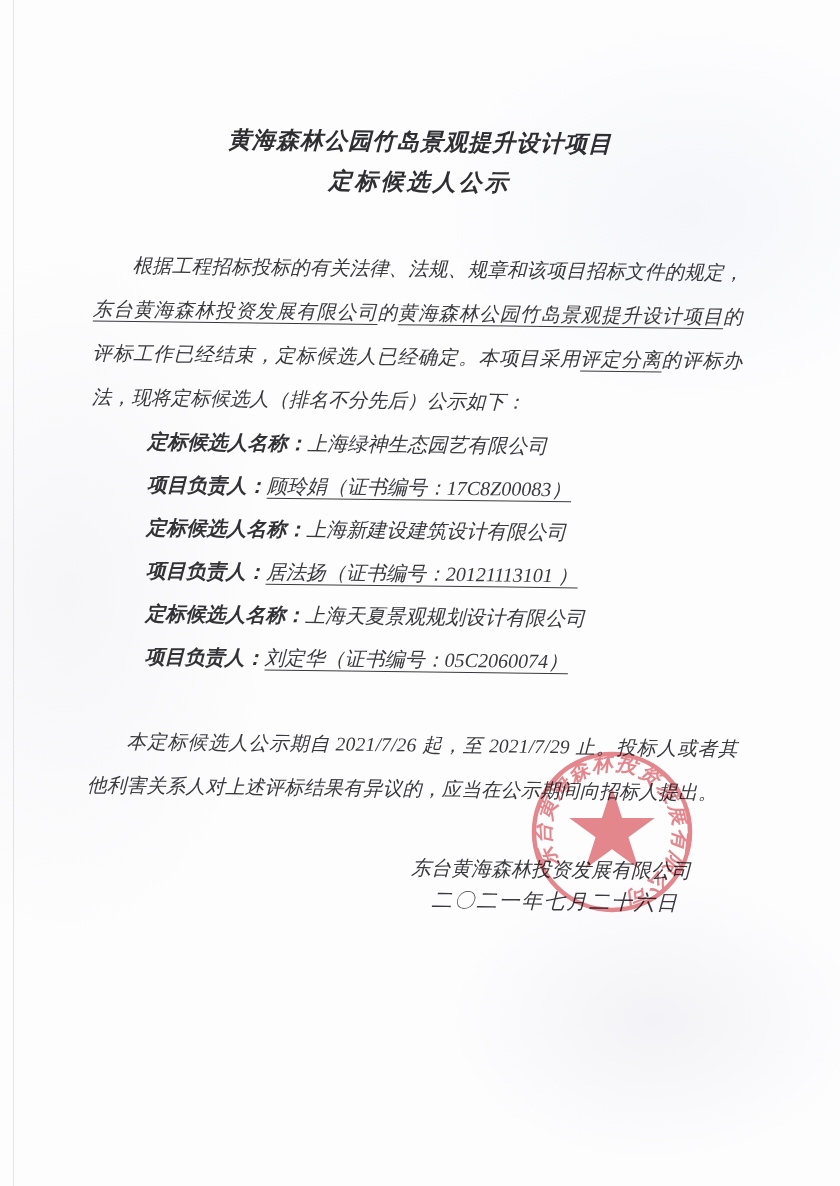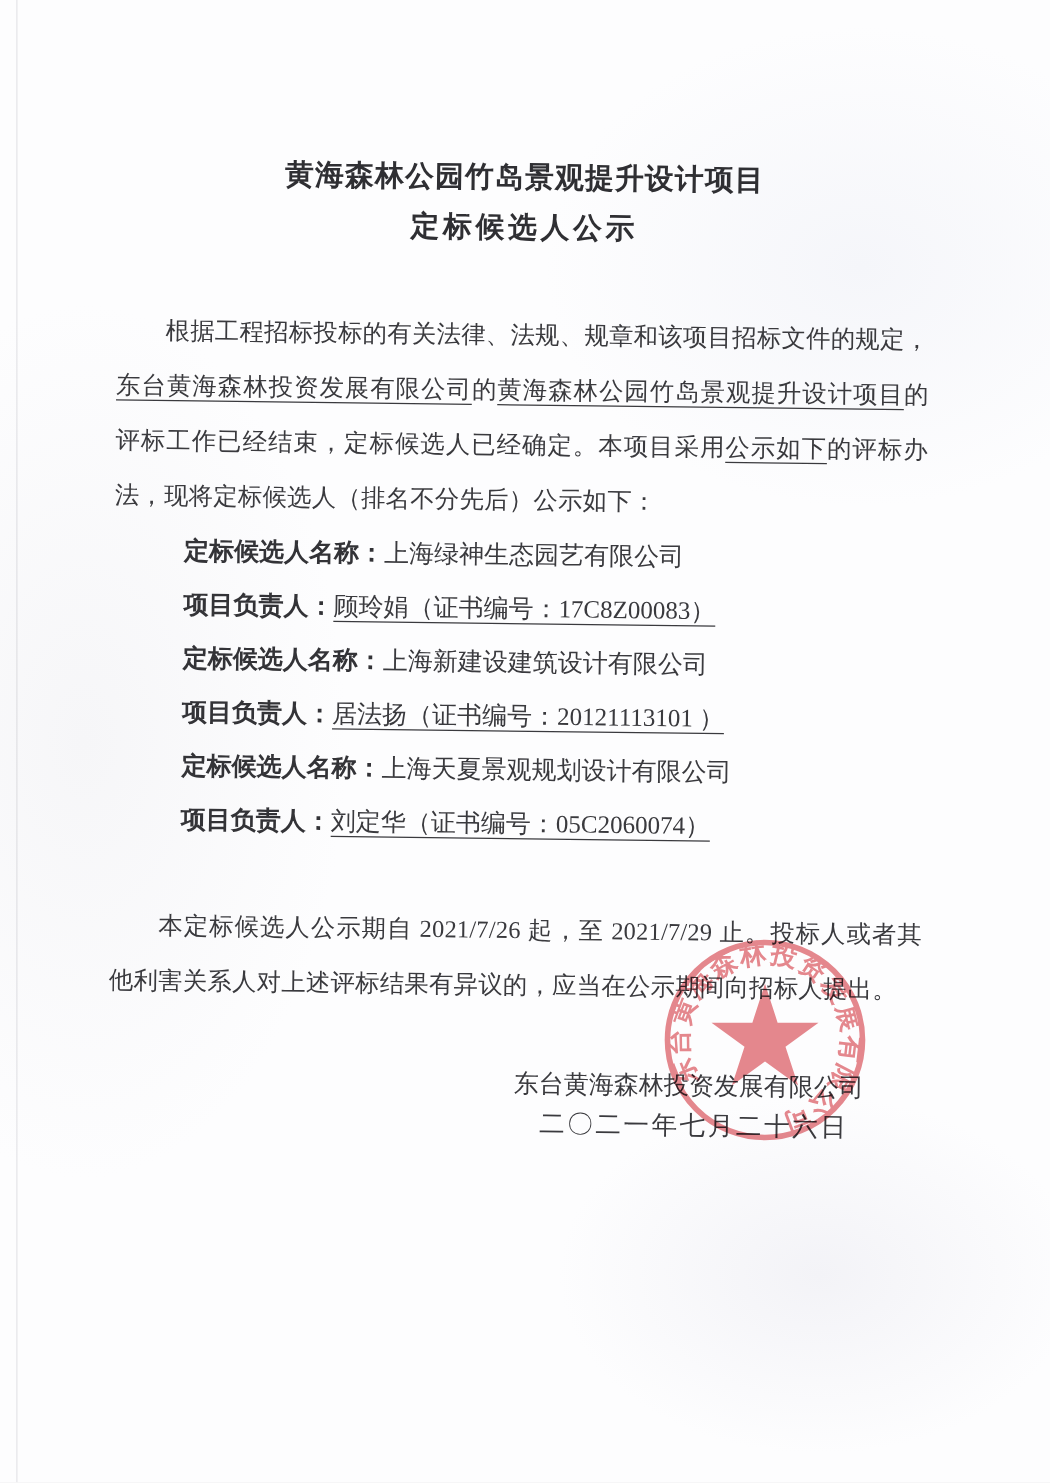--- a/index.html
+++ b/index.html
@@ -8,20 +8,21 @@
     font-family:"Liberation Serif","DejaVu Serif",serif;
     background:#e9e9ec;
   }
   .page{
     position:relative;width:840px;height:1186px;overflow:hidden;
     background:
       radial-gradient(ellipse 320px 220px at 78% 86%, #f3f3f7 0%, rgba(243,243,247,0) 65%),
       radial-gradient(ellipse 420px 320px at 82% 18%, #f5f6fa 0%, rgba(245,246,250,0) 60%),
       radial-gradient(ellipse 300px 500px at 8% 50%, #f6f6f8 0%, rgba(246,246,248,0) 70%),
       #fdfdfe;
+    font-style: italic;
   }
   .scan-edge{
     position:absolute;left:13px;top:0;height:100%;width:1px;
     background:rgba(120,120,132,.18);
   }
   .content{
     position:absolute;left:95px;top:0;width:650px;
     color:#3a3a3e;
     transform:rotate(0.7deg);
     transform-origin:40px 140px;
@@ -66,21 +67,21 @@
 <div class="page">
   <div class="scan-edge"></div>
 
   <div class="content">
 
     <h1 class="title">
       <span class="t1">黄海森林公园竹岛景观提升设计项目</span>
       <span class="t2">定标候选人公示</span>
     </h1>
 
-    <p class="para intro"><span>根据工程招标投标的有关法律、法规、规章和该项目招标文件的规定，</span><span class="u">东台黄海森林投资发展有限公司</span><span>的</span><span class="u">黄海森林公园竹岛景观提升设计项目</span><span>的评标工作已经结束，定标候选人已经确定。本项目采用</span><span class="u">公示如下</span><span>的评标办法，现将定标候选人（排名不分先后）公示如下：</span></p>
+    <p class="para intro"><span>根据工程招标投标的有关法律、法规、规章和该项目招标文件的规定，</span><span class="u">东台黄海森林投资发展有限公司</span><span>的</span><span class="u">黄海森林公园竹岛景观提升设计项目</span><span>的评标工作已经结束，定标候选人已经确定。本项目采用</span><span class="u">评定分离</span><span>的评标办法，现将定标候选人（排名不分先后）公示如下：</span></p>
 
     <div class="candidates">
 
       <div class="cand">
         <p><span class="lbl">定标候选人名称：</span><span>上海绿神生态园艺有限公司</span></p>
         <p><span class="lbl">项目负责人：</span><span class="u">顾玲娟（证书编号：17C8Z00083）</span></p>
       </div>
 
       <div class="cand">
         <p><span class="lbl">定标候选人名称：</span><span>上海新建设建筑设计有限公司</span></p>

